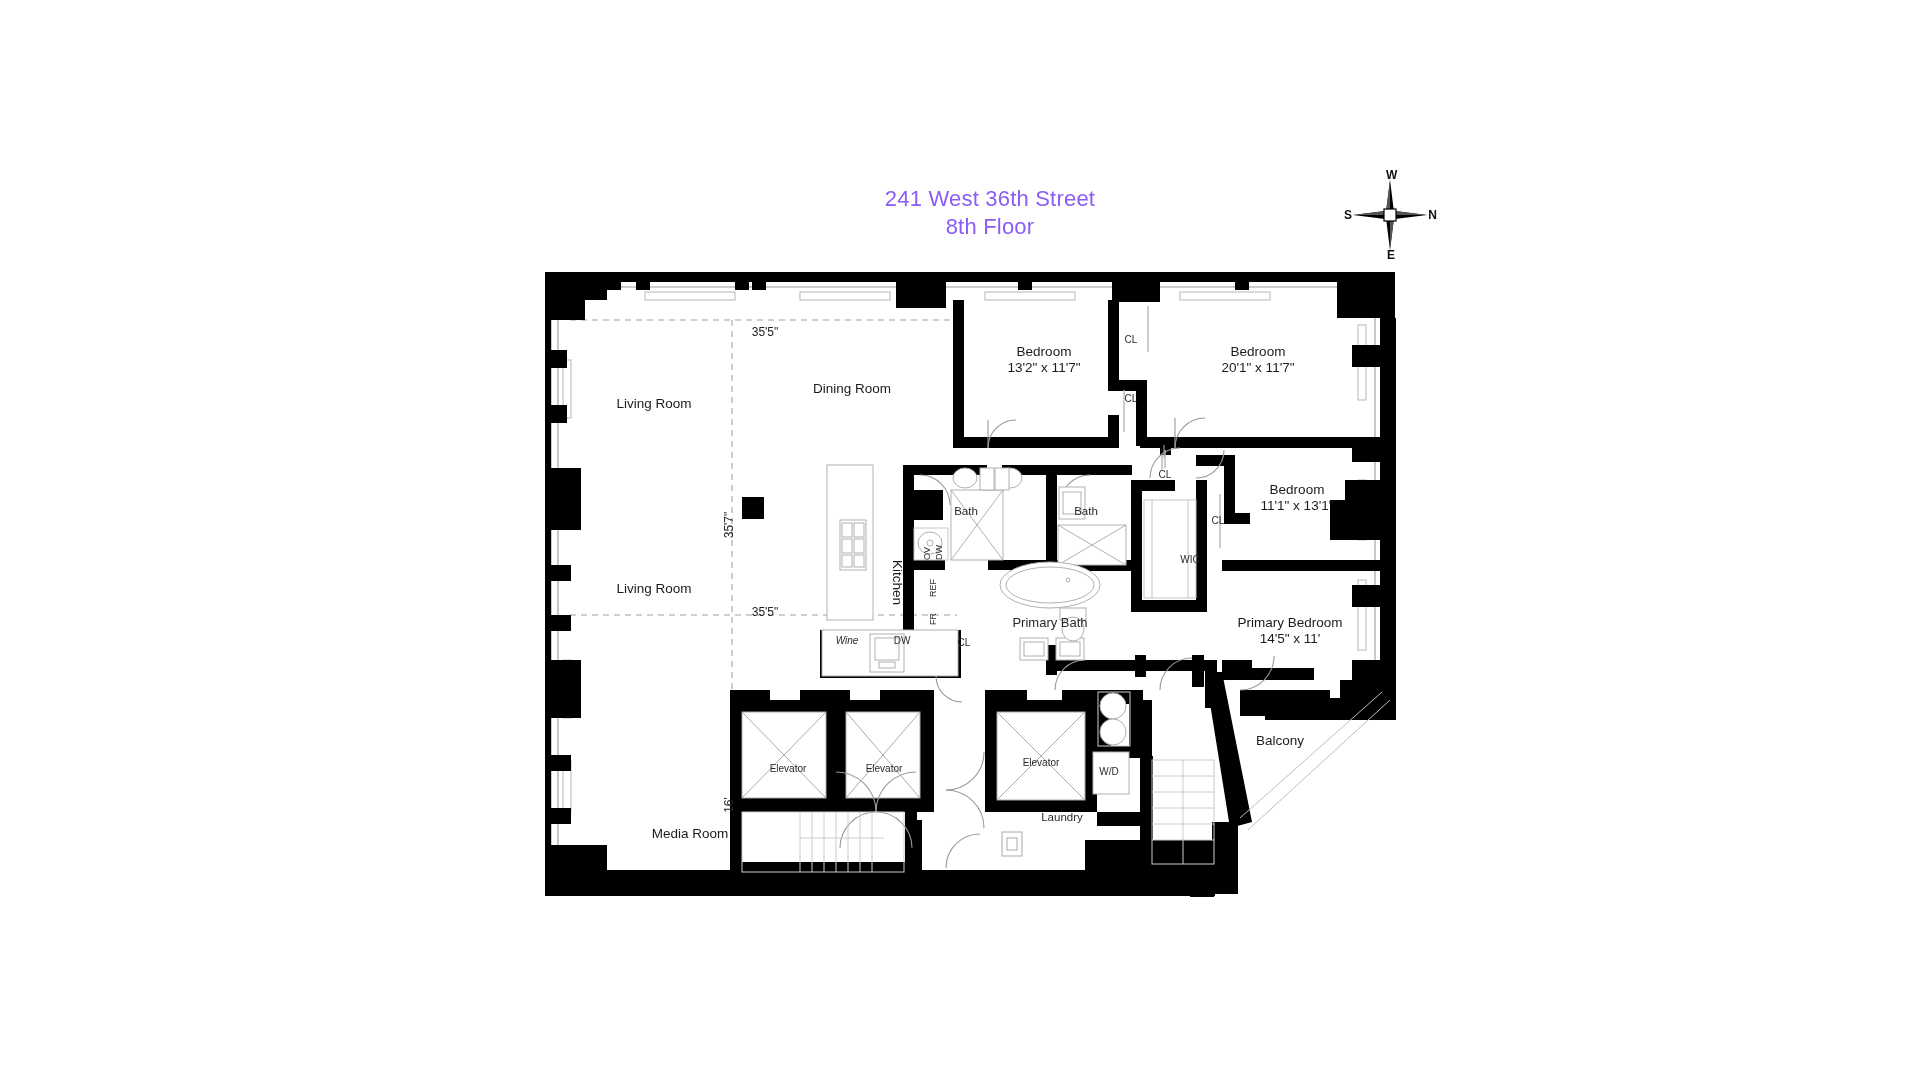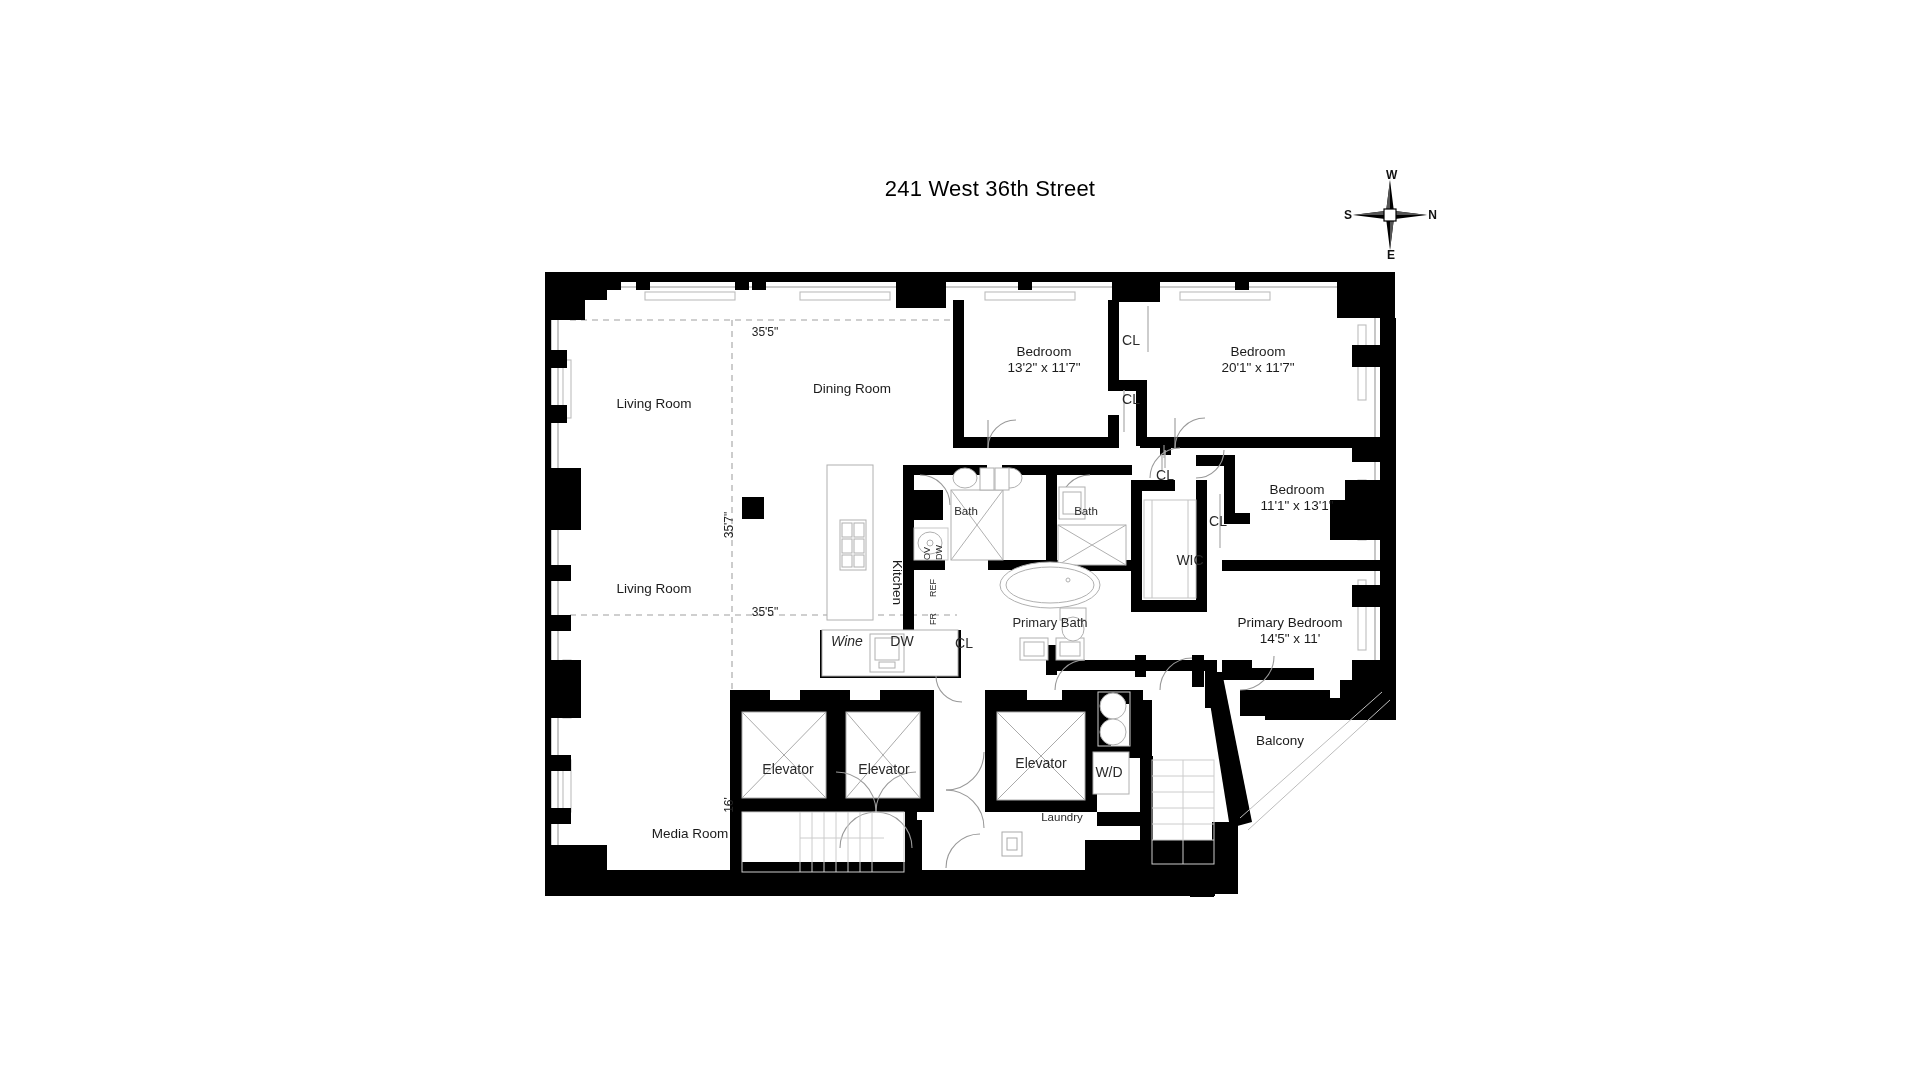--- a/index.html
+++ b/index.html
@@ -14,24 +14,24 @@
   }
   #page {
     position: relative;
     width: 1920px;
     height: 1080px;
     background: #ffffff;
   }
   #title-block {
     position: absolute;
     left: 760px;
-    top: 175px;
+    top: 185px;
     width: 460px;
     text-align: center;
-    color: #000000;
+    color: #8b5cf6;
   }
   #title-block .line {
     font-size: 22px;
     line-height: 28px;
     letter-spacing: .2px;
     white-space: nowrap;
   }
   #compass {
     position: absolute;
     left: 1345px;
@@ -66,21 +66,21 @@
     line-height: 16px;
     white-space: nowrap;
     transform: translateX(-50%);
   }
   .room-label .dim {
     display: block;
     font-size: 13.5px;
   }
   .small-label {
     position: absolute;
-    font-size: 14px;
+    font-size: 10px;
     color: #2a2a2a;
     text-align: center;
     white-space: nowrap;
     transform: translateX(-50%);
     line-height: 12px;
   }
   .vert-label {
     position: absolute;
     font-size: 13.5px;
     color: #1b1b1b;
@@ -109,20 +109,21 @@
     transform-origin: 0 0;
   }
 </style>
 </head>
 <body>
 
 <div id="page">
 
   <div id="title-block">
     <div class="line">241 West 36th Street</div>
+    <div class="line">8th Floor</div>
   </div>
 
   <div id="compass">
     <svg width="90" height="86" viewBox="0 0 90 86">
 
       <polygon points="45,8 49,40 45,43 41,40" fill="#000"></polygon>
       <polygon points="45,8 41,40 45,43" fill="#555"></polygon>
       <polygon points="45,78 49,46 45,43 41,46" fill="#000"></polygon>
       <polygon points="45,78 49,46 45,43" fill="#555"></polygon>
 

